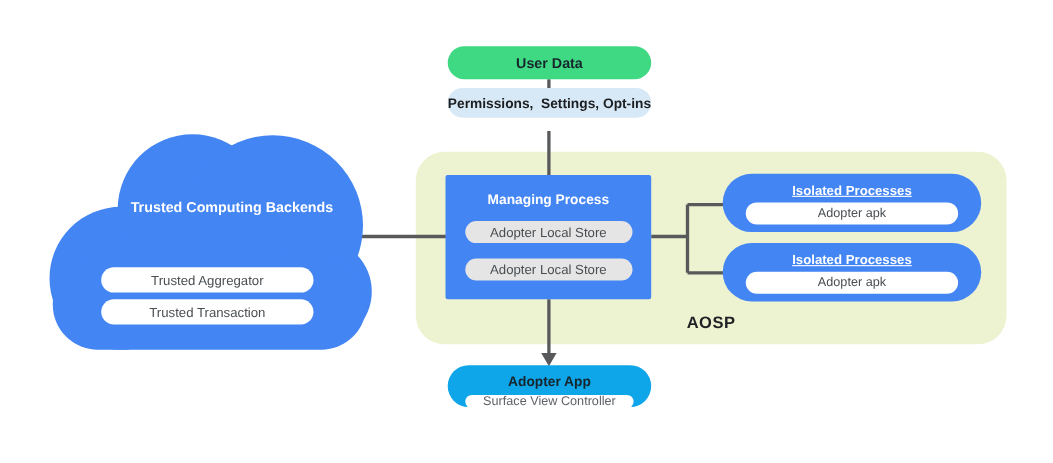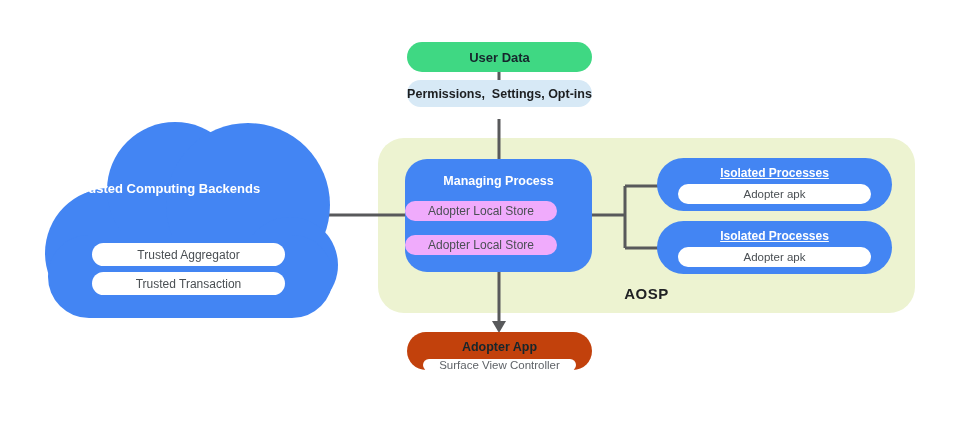--- a/index.html
+++ b/index.html
@@ -50,32 +50,32 @@
     text-align: center;
     color: #202124; font-size: 15px; font-weight: bold;
     letter-spacing: 0.5px;
     z-index: 3;
   }
 
   
   .managing {
     left: 405px; top: 159px; width: 187px; height: 113px;
     background: #4385F3;
-    border-radius: 22px;
-    display: flex; flex-direction: column; 
+    border-radius: 2px;
+    display: flex; flex-direction: column; align-items: center;
     box-sizing: border-box;
     padding-top: 14px;
   }
   .managing-title {
     color: #ffffff; font-size: 12.5px; font-weight: bold;
     line-height: 16px; text-align: center;
   }
   .store-pill {
     width: 152px; height: 20px;
-    background: #f0abfc;
+    background: #e5e5e5;
     color: #4A4F53; font-size: 12px;
   }
   .store-pill.first { margin-top: 12px; }
   .store-pill.second { margin-top: 14px; }
 
   
   .isolated {
     width: 235px; height: 53px; left: 657px;
     background: #4385F3;
     border-radius: 27px;
@@ -93,42 +93,42 @@
   .apk-pill {
     margin-top: 4px;
     width: 193px; height: 20px;
     background: #ffffff;
     color: #4A4F53; font-size: 11.5px;
   }
 
   
   .adopter-app {
     left: 407px; top: 332px; width: 185px; height: 38px;
-    background: #c2410c;
+    background: #0ea5e9;
     border-radius: 25px;
     display: flex; flex-direction: column; align-items: center;
     box-sizing: border-box;
     padding-top: 8px;
   }
   .adopter-app-title {
     color: #16262C; font-size: 12.5px; font-weight: bold;
   }
   .svc-pill {
     margin-top: 5px;
     width: 153px; height: 19px;
     background: #ffffff;
     color: #5F6368; font-size: 11.5px; justify-content: center;
   }
 
   
   .cloud-wrap { left: 40px; top: 118px; width: 300px; height: 202px; }
   .cloud-svg { position: absolute; left: 0; top: 0; }
   .cloud-title {
     position: absolute; left: 36px; top: 63px; width: 227px;
-    text-align: left;
+    text-align: right;
     color: #ffffff; font-size: 13px; font-weight: bold;
   }
   .cloud-pill {
     position: absolute; left: 52px; width: 193px; height: 23px;
     background: #ffffff;
     color: #4A4F53; font-size: 12px;
   }
   .cloud-pill.p0 { top: 96px; }
   .cloud-pill.p1 { top: 125px; }
   .cloud-pill.p2 { top: 154px; }

